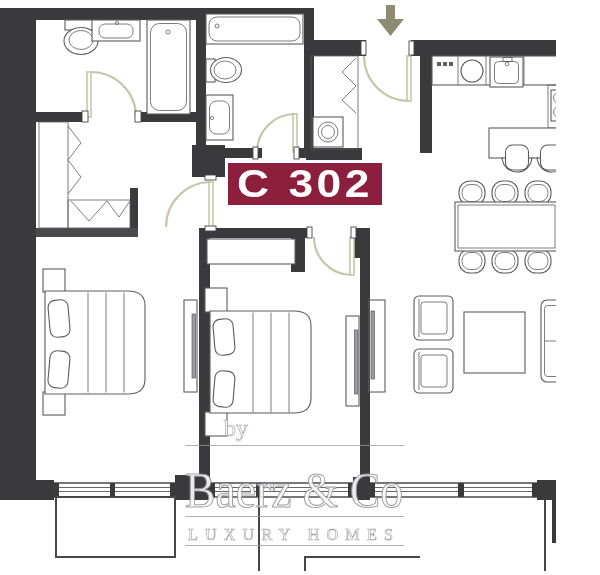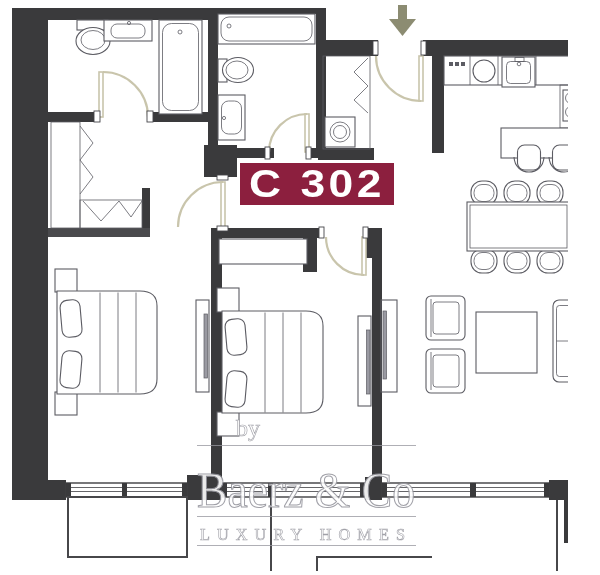--- a/index.html
+++ b/index.html
@@ -1,17 +1,17 @@
 <!DOCTYPE html>
 <html style="--wall-color: #3A3A3C; --wall2-color: #4A4A4D; --fixture-color: #5C5C63; --door-color: #C9C5AC; --balcony-color: #47474A; --arrow-color: #8C8C72; --badge-bg: #8C1F3E; --badge-text: #FFFFFF; --wm-fill: #FFFFFF; --wm-outline: #97979F;"><head>
 <meta charset="utf-8">
 <style>
   html,body{margin:0;padding:0;background:#ffffff;}
   #plan-root{position:relative;width:556px;height:575px;background:#ffffff;overflow:hidden;
-             font-family:"Liberation Sans",sans-serif;margin-left:12px;}
+             font-family:"Liberation Sans",sans-serif;}
   svg{display:block}
   
   :root{
     --wall-color:#3A3A3C; --wall2-color:#4A4A4D; --fixture-color:#5C5C63;
     --door-color:#C9C5AC; --balcony-color:#47474A; --arrow-color:#8C8C72;
     --badge-bg:#8C1F3E; --badge-text:#FFFFFF; --wm-fill:#FFFFFF; --wm-outline:#97979F;
   }
   .wall{fill:var(--wall-color);stroke:none}
   .wall2{fill:var(--wall2-color);stroke:none}
   .white{fill:#ffffff;stroke:none}

